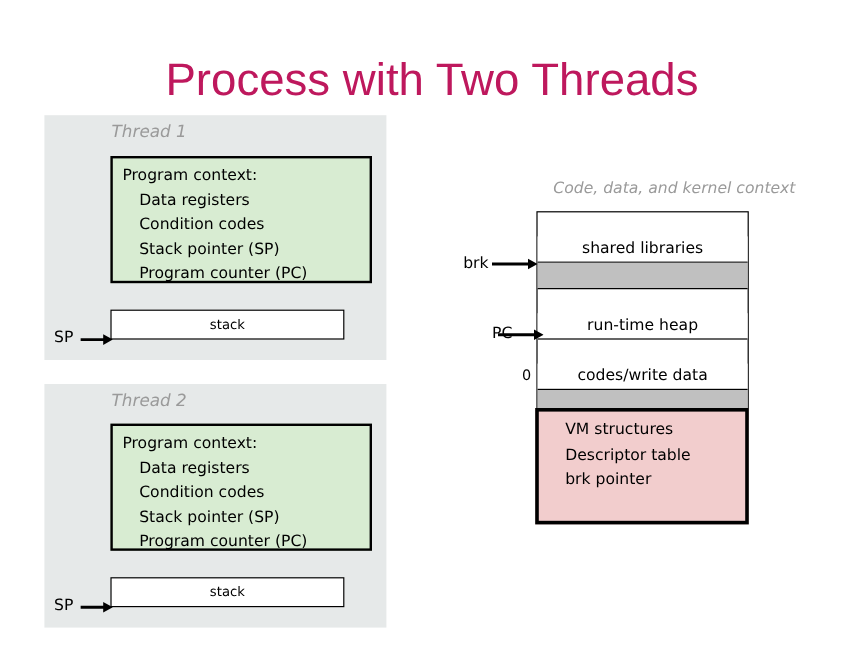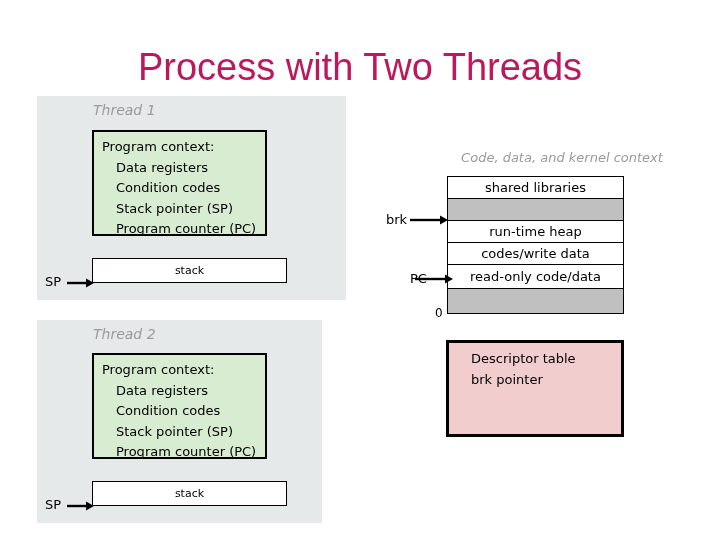--- a/index.html
+++ b/index.html
@@ -30,39 +30,39 @@
     white-space: nowrap;
   }
 
   
   .thread-panel {
     position: absolute;
     left: 37px;
     width: 285px;
     background: #e6e9e9;
   }
-  #thread-panel-1 { top: 96px;  height: 204px; padding-left: 24px; }
+  #thread-panel-1 { top: 96px;  height: 204px; }
   #thread-panel-2 { top: 320px; height: 203px; }
 
   .thread-label {
     position: absolute;
     left: 56px;
     top: 6px;
     font-family: "DejaVu Sans", sans-serif;
     font-style: italic;
     font-size: 14px;
     color: #9a9a9a;
     white-space: nowrap;
   }
 
   
   .ctx-box {
     position: absolute;
     left: 55px;
-    width: 175px;
+    width: 218px;
     height: 106px;
     background: #d8ecd2;
     border: 2px solid #000000;
     box-sizing: border-box;
     padding: 5px 0 0 8px;
   }
   #ctx-box-1 { top: 34px; }
   #ctx-box-2 { top: 33px; }
 
   .ctx-line {
@@ -138,21 +138,21 @@
   .mem-row {
     border-bottom: 1px solid #000000;
     box-sizing: border-box;
     text-align: center;
     font-family: "DejaVu Sans", sans-serif;
     font-size: 13px;
     color: #000000;
     white-space: nowrap;
   }
   .mem-row:last-child { border-bottom: none; }
-  .mem-row.labeled { height: 22px; line-height: 21px; background: #ffffff; }
+  .mem-row.labeled { height: 22px; line-height: 21px; background: #ffffff; margin-top: 20px; }
   .mem-row.gap      { height: 22px; background: #c0c0c0; }
   .mem-row.gap-tall { height: 24px; background: #c0c0c0; }
   .mem-row.tall     { height: 24px; line-height: 23px; background: #ffffff; }
 
   .ptr-label {
     position: absolute;
     font-family: "DejaVu Sans", sans-serif;
     font-size: 13px;
     color: #000000;
     white-space: nowrap;
@@ -247,36 +247,36 @@
   </svg>
 </div>
 
 <div id="code-data-label">Code, data, and kernel context</div>
 
 <div id="memory-map">
   <div class="mem-row labeled">shared libraries</div>
   <div class="mem-row gap"></div>
   <div class="mem-row labeled">run-time heap</div>
   <div class="mem-row labeled">codes/write data</div>
-  <div class="mem-row tall">read-only code/data</div>
   <div class="mem-row gap-tall"></div>
 </div>
 
 <div id="brk-label" class="ptr-label">brk</div>
 
 <svg id="brk-arrow" class="ptr-arrow" viewBox="0 0 38 10">
   <line x1="0" y1="5" x2="31" y2="5" stroke="#000000" stroke-width="2.4"></line>
   <polygon points="30,0.6 38,5 30,9.4" fill="#000000"></polygon>
 </svg>
 
 <div id="pc-label" class="ptr-label">PC</div>
 
 <svg id="pc-arrow" class="ptr-arrow" viewBox="0 0 38 10">
   <line x1="0" y1="5" x2="31" y2="5" stroke="#000000" stroke-width="2.4"></line>
   <polygon points="30,0.6 38,5 30,9.4" fill="#000000"></polygon>
 </svg>
 
 <div id="zero-label">0</div>
 
 <div id="kernel-box">
+  <div class="kernel-line indented">VM structures</div>
   <div class="kernel-line indented">Descriptor table</div>
   <div class="kernel-line indented">brk pointer</div>
 </div>
 
 </body></html>

